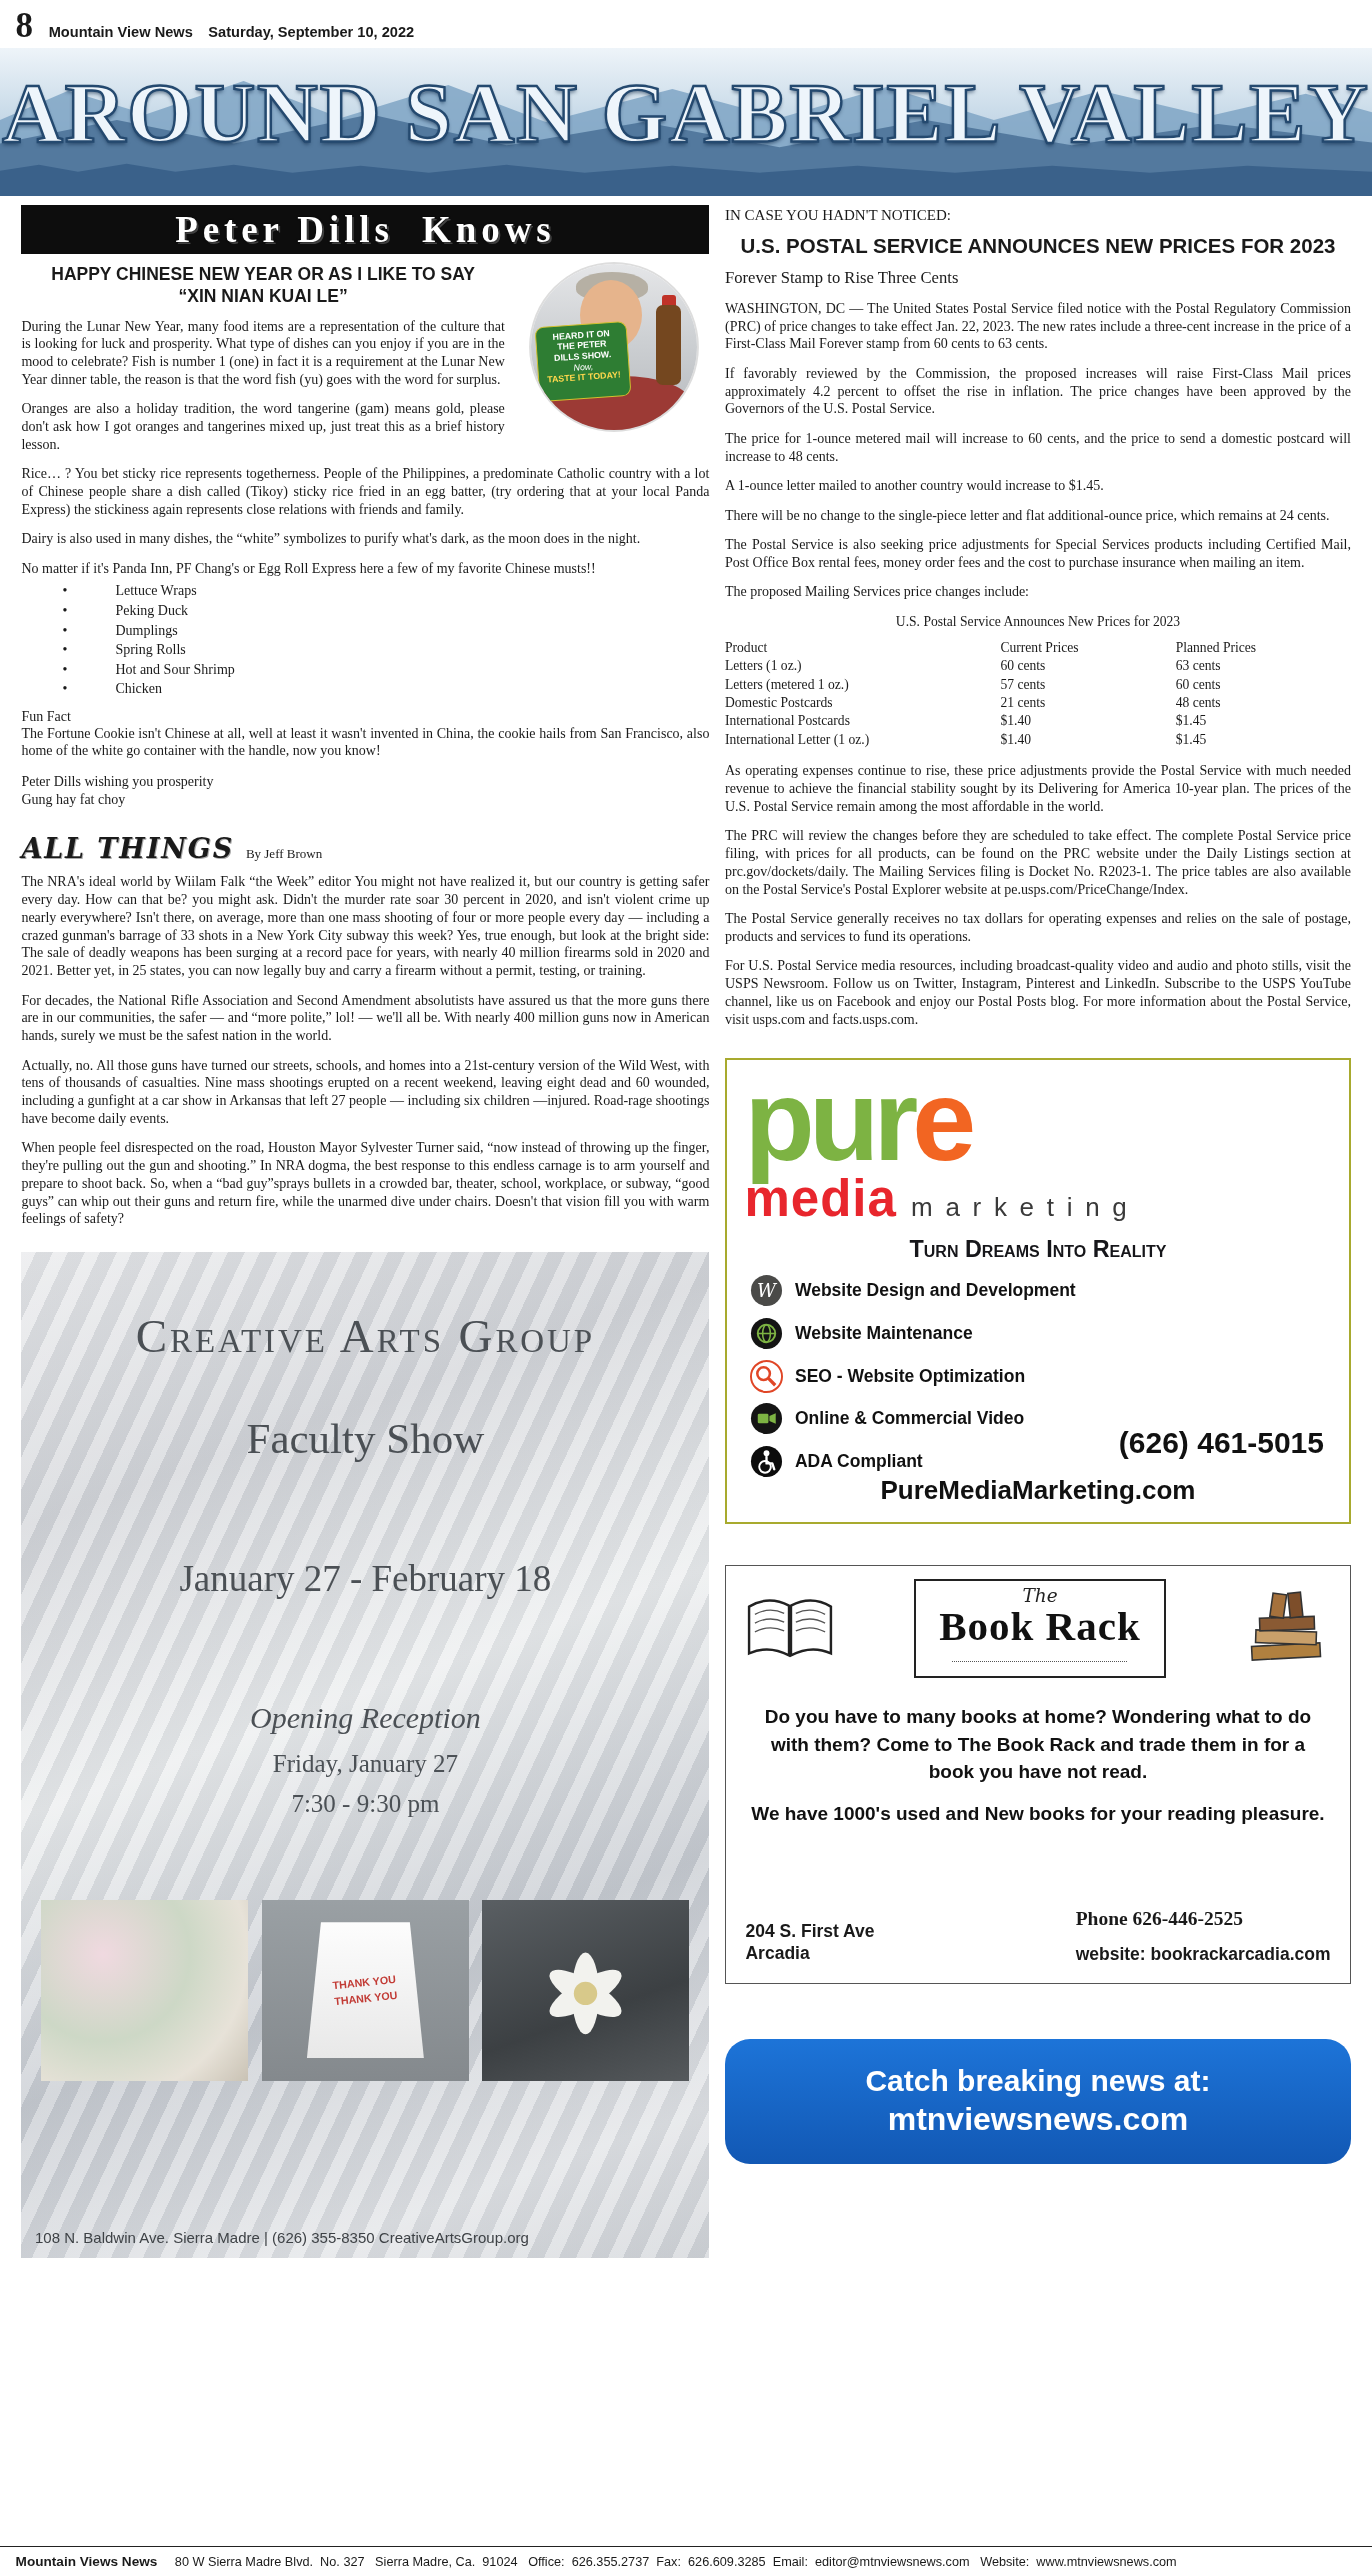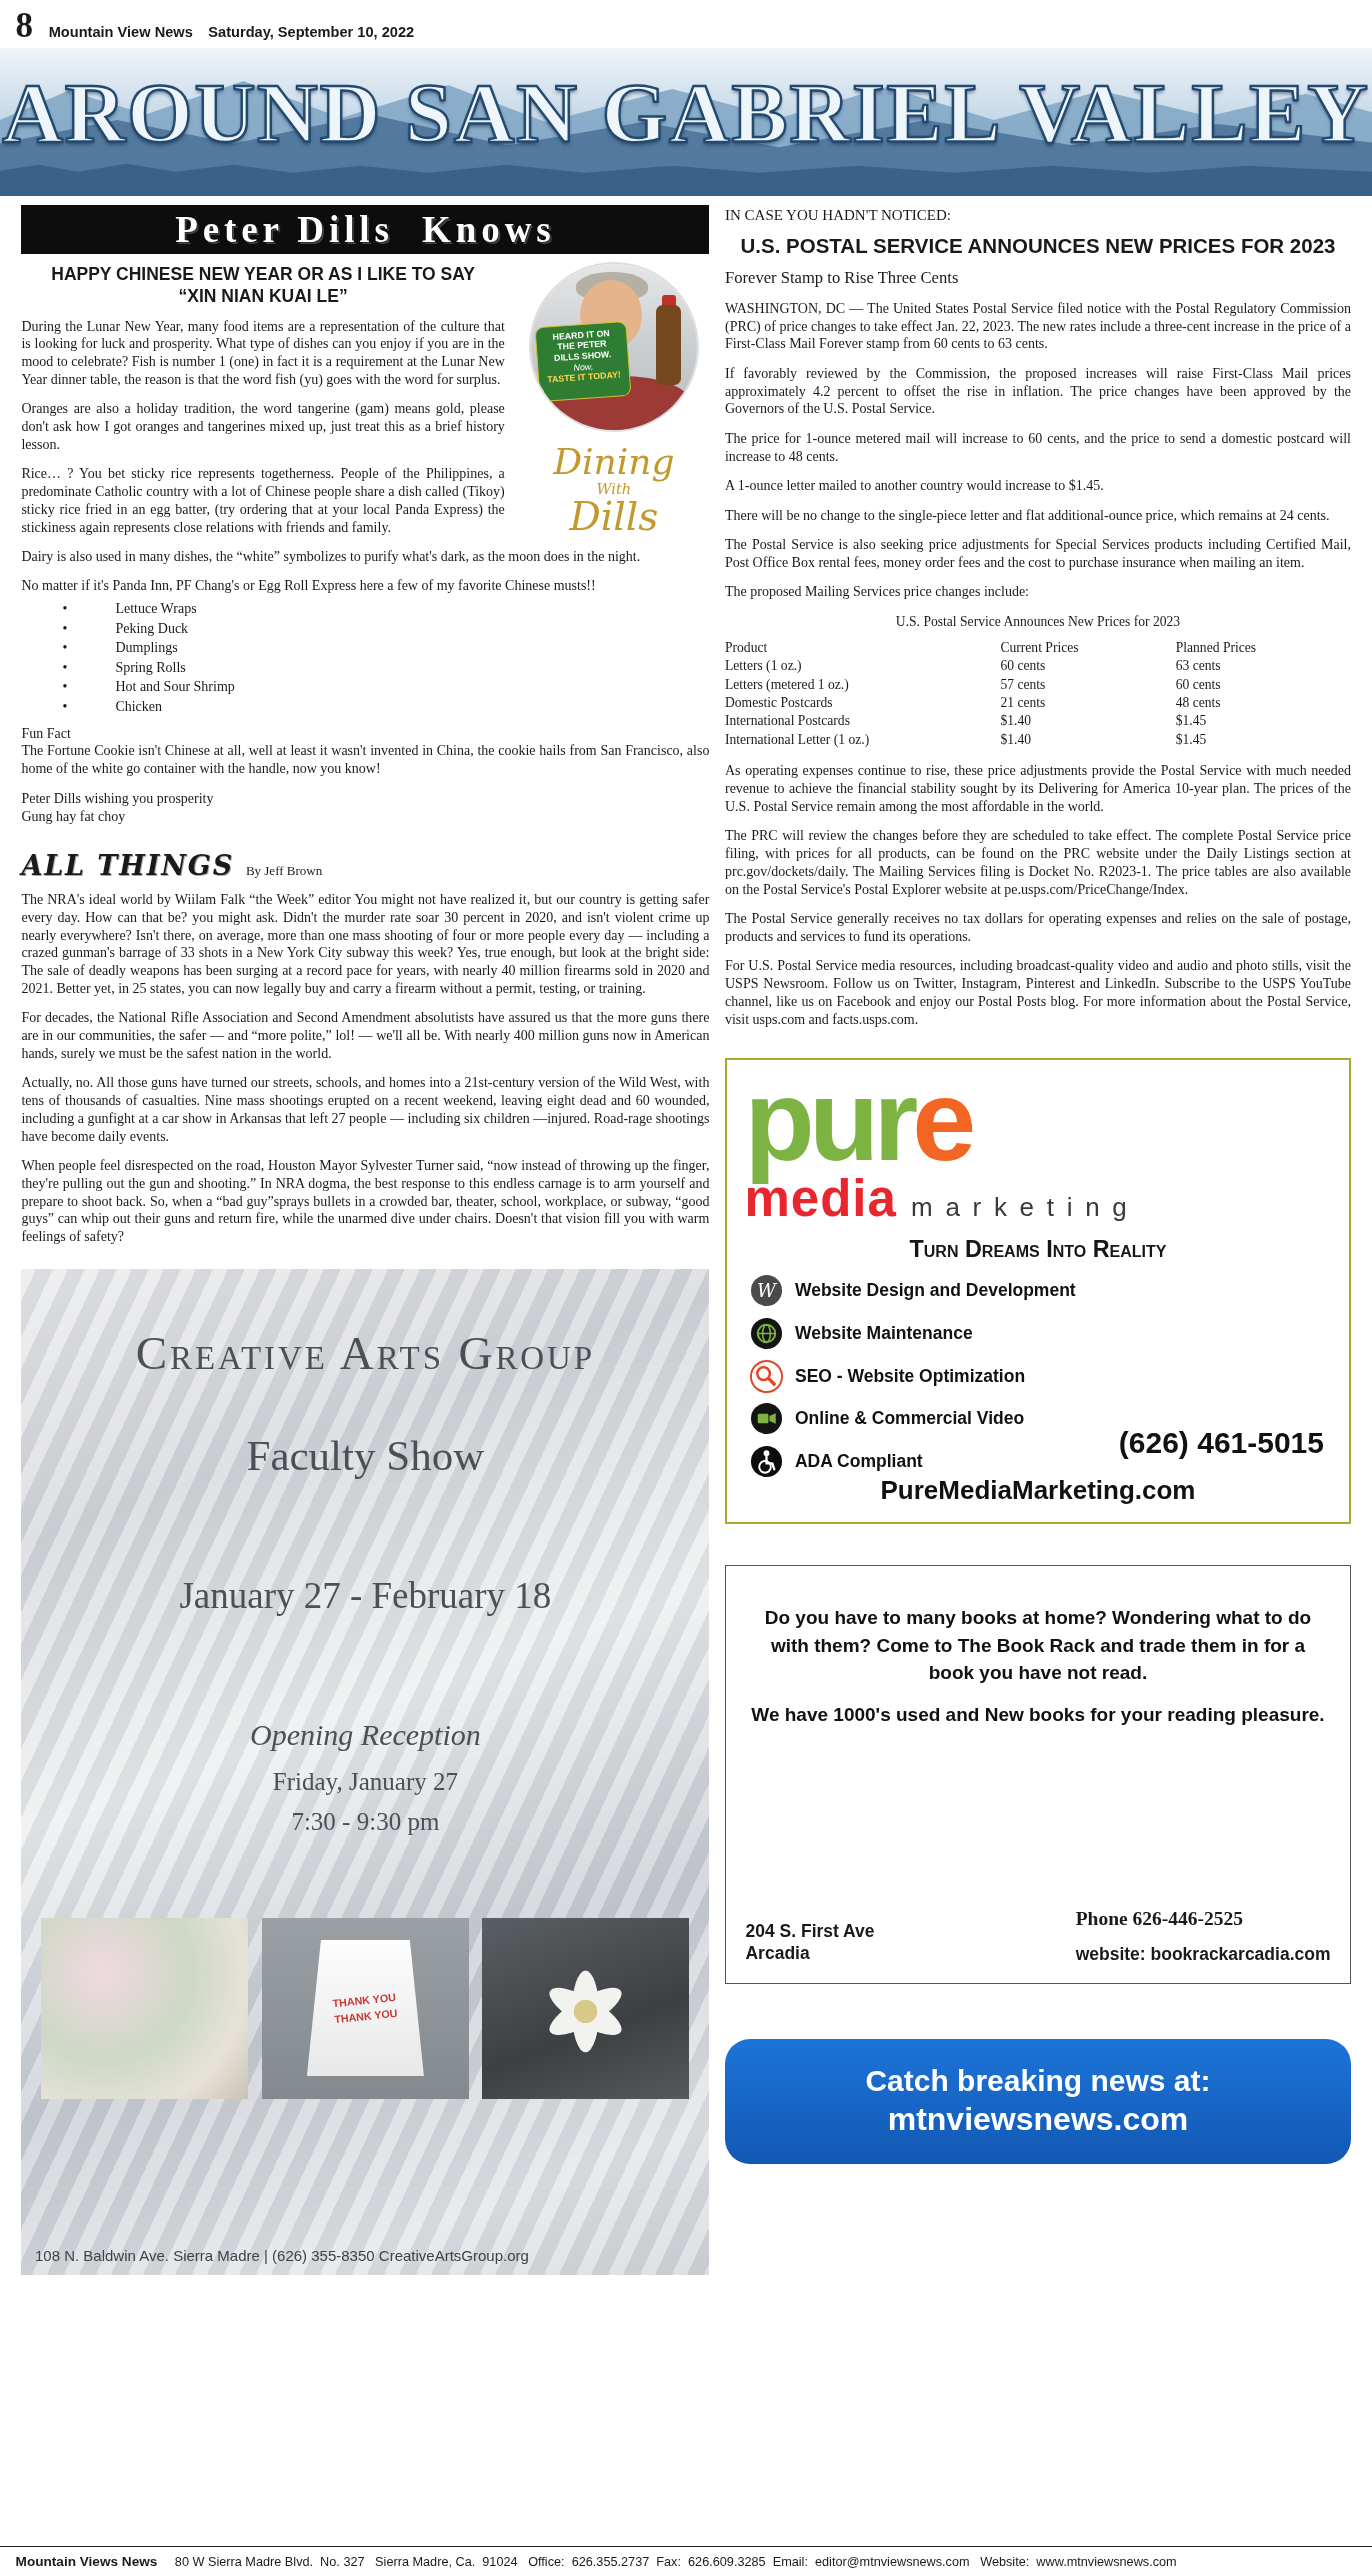--- a/index.html
+++ b/index.html
@@ -175,25 +175,20 @@
             <div class="pd-cap"></div>
             <div class="pd-bottle"></div>
             <div class="pd-badge">
               <div>Heard It On</div>
               <div>The Peter</div>
               <div>Dills Show.</div>
               <div class="b4">Now,</div>
               <div class="b5">Taste It Today!</div>
             </div>
           </div>
-          <div class="dining">
-            <div class="d1">Dining</div>
-            <div class="d2">With</div>
-            <div class="d3">Dills</div>
-          </div>
         </div>
 
         <div class="pd-headline">
           <div>HAPPY CHINESE NEW YEAR OR AS I LIKE TO SAY</div>
           <div>“XIN NIAN KUAI LE”</div>
         </div>
 
         <p class="para">During the Lunar New Year, many food items are a representation of the culture that is looking for luck and prosperity. What type of dishes can you enjoy if you are in the mood to celebrate? Fish is number 1 (one) in fact it is a requirement at the Lunar New Year dinner table, the reason is that the word fish (yu) goes with the word for surplus.</p>
         <p class="para">Oranges are also a holiday tradition, the word tangerine (gam) means gold, please don't ask how I got oranges and tangerines mixed up, just treat this as a brief history lesson.</p>
         <p class="para">Rice… ?  You bet sticky rice represents togetherness. People of the Philippines, a predominate Catholic country with a lot of Chinese people share a dish called (Tikoy) sticky rice fried in an egg batter, (try ordering that at your local Panda Express) the stickiness again represents close relations with friends and family.</p>
@@ -362,20 +357,41 @@
             <circle cx="15.5" cy="22.5" r="6" fill="none" stroke="#ffffff" stroke-width="2"></circle>
           </svg>
           <span class="pm-label">ADA Compliant</span>
         </div>
 
         <div class="pm-phone">(626) 461-5015</div>
         <div class="pm-site">PureMediaMarketing.com</div>
       </div>
 
       <div class="br-ad">
+        <div class="br-top">
+          <svg width="94" height="76" viewBox="0 0 96 78">
+            <path d="M6 16 Q26 4 47 15 L47 66 Q26 55 6 64 Z" fill="#ffffff" stroke="#222" stroke-width="2.5"></path>
+            <path d="M90 16 Q70 4 49 15 L49 66 Q70 55 90 64 Z" fill="#ffffff" stroke="#222" stroke-width="2.5"></path>
+            <path d="M12 24 Q27 16 42 23 M12 33 Q27 25 42 32 M12 42 Q27 34 42 41 M54 23 Q69 16 84 24 M54 32 Q69 25 84 33 M54 41 Q69 34 84 42" fill="none" stroke="#555" stroke-width="1.3"></path>
+          </svg>
+          <div class="br-logo">
+            <div class="br-the">The</div>
+            <div class="br-name">Book Rack</div>
+            <span class="br-dots"></span>
+          </div>
+          <svg width="90" height="82" viewBox="0 0 92 84">
+            <g stroke="#333" stroke-width="1.6">
+              <rect x="10" y="58" width="70" height="14" fill="#b0803f" transform="rotate(-3 45 65)"></rect>
+              <rect x="14" y="44" width="62" height="13" fill="#c9a06a" transform="rotate(2 45 50)"></rect>
+              <rect x="18" y="30" width="56" height="13" fill="#8a5a33" transform="rotate(-2 46 36)"></rect>
+              <rect x="30" y="6" width="14" height="24" fill="#a5713c" transform="rotate(8 37 18)"></rect>
+              <rect x="48" y="5" width="13" height="25" fill="#7d4e2a" transform="rotate(-6 54 17)"></rect>
+            </g>
+          </svg>
+        </div>
         <div class="br-body">Do you have to many books at home?  Wondering what to do with them?  Come to The Book Rack and trade them in for a book you have not read.</div>
         <div class="br-body2">We have 1000's used and New books for your reading pleasure.</div>
         <div class="br-bottom">
           <div class="br-addr">
             <div>204 S. First Ave</div>
             <div>Arcadia</div>
           </div>
           <div class="br-contact">
             <div class="br-phone">Phone 626-446-2525</div>
             <div class="br-site">website: bookrackarcadia.com</div>

